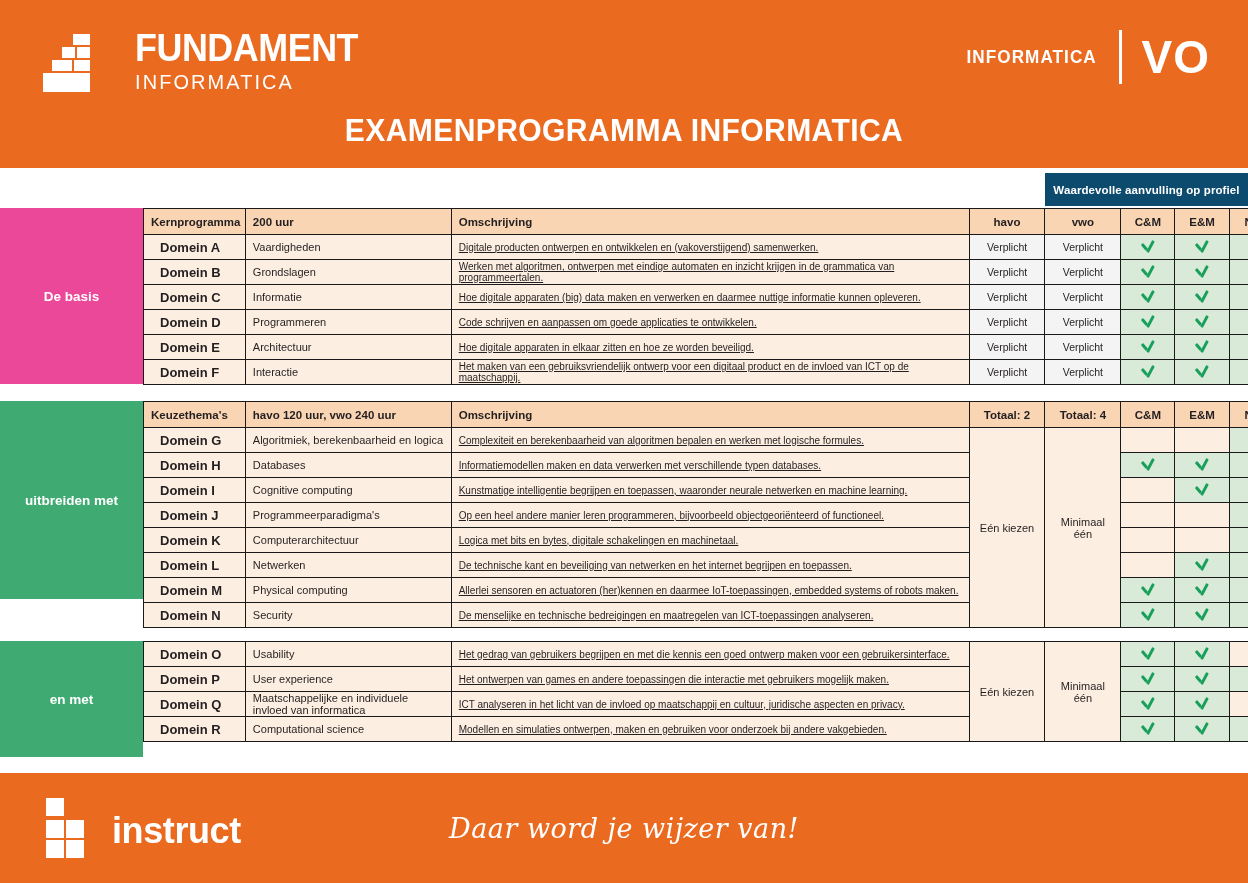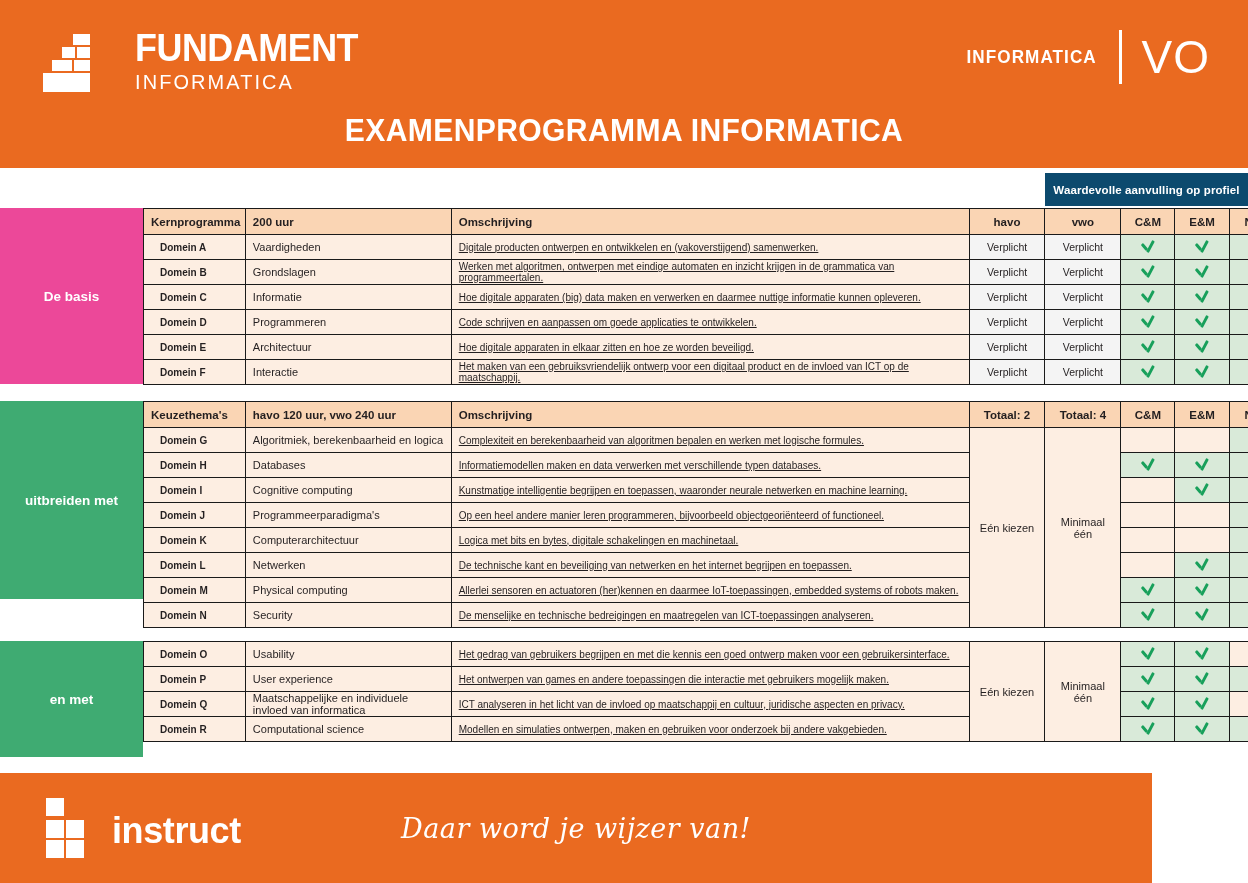--- a/index.html
+++ b/index.html
@@ -32,21 +32,21 @@
     position:absolute;right:38px;top:30px;display:flex;align-items:center;
   }
   .hr-label{
     color:#fff;font-size:19px;font-weight:bold;letter-spacing:1.2px;
     transform:scaleX(0.9);transform-origin:right center;
   }
   .hr-divider{
     width:3px;height:54px;background:#fff;margin:0 20px 0 22px;
   }
   .hr-vo{
-    color:#fff;font-size:46px;font-weight:normal;letter-spacing:1px;line-height:46px;
+    color:#fff;font-size:46px;font-weight:bold;letter-spacing:1px;line-height:46px;
   }
   .main-title{
     position:absolute;left:0;right:0;top:113px;text-align:center;
     color:#fff;font-size:31px;font-weight:bold;letter-spacing:0.4px;
     transform:scaleX(0.97);
   }
 
   
   .profile-banner{
     position:absolute;left:1045px;top:173px;width:203px;height:33px;
@@ -74,21 +74,21 @@
     color:#231f20;
   }
   
   tr.hdr td{
     background:#fad5b4;font-weight:bold;font-size:11.5px;height:25px;
     border-top:1px solid #1a1a1a;border-bottom:1px solid #1a1a1a;
   }
   tr.hdr td.c{text-align:center;}
   
   tr.row td{font-size:11px;height:24px;background:#fdeee2;}
-  tr.row td.code{font-weight:bold;font-size:10px;padding-left:16px;}
+  tr.row td.code{font-weight:bold;font-size:13px;padding-left:16px;}
   tr.row td.desc{font-size:10px;text-decoration:underline;}
   tr.row td.req{background:#f4f4f4;text-align:center;font-size:10.5px;}
   tr.row td.chk{text-align:center;padding:0;}
   tr.row td.chk.on{background:#d9ead9;}
   tr.row td.chk.off{background:#fdeee2;}
   .tick{
     display:inline-block;width:16px;height:12px;position:relative;
   }
   .tick::before,.tick::after{
     content:"";position:absolute;background:#18a05b;border-radius:1px;
@@ -103,21 +103,21 @@
   col.c-havo{width:70px;}
   col.c-vwo{width:70px;}
   col.c-prof{width:50px;}
 
   .merge-cell{
     background:#f4f4f4;text-align:center;font-size:10.5px;vertical-align:middle;
   }
 
   
   .footer{
-    position:absolute;left:0;top:773px;width:1152px;height:110px;background:#ea6a20;
+    position:absolute;left:0;top:773px;width:1248px;height:110px;background:#ea6a20;
   }
   .instruct{position:absolute;left:42px;top:23px;display:flex;align-items:center;}
   .instruct-mark{position:relative;width:64px;height:62px;margin-right:6px;}
   .instruct-word{
     color:#fff;font-size:36px;font-weight:bold;letter-spacing:-0.4px;line-height:36px;
     margin-top:8px;
   }
   .tagline{
     position:absolute;left:0;right:0;top:40px;text-align:center;
     color:#fff;font-size:27px;font-style:italic;

